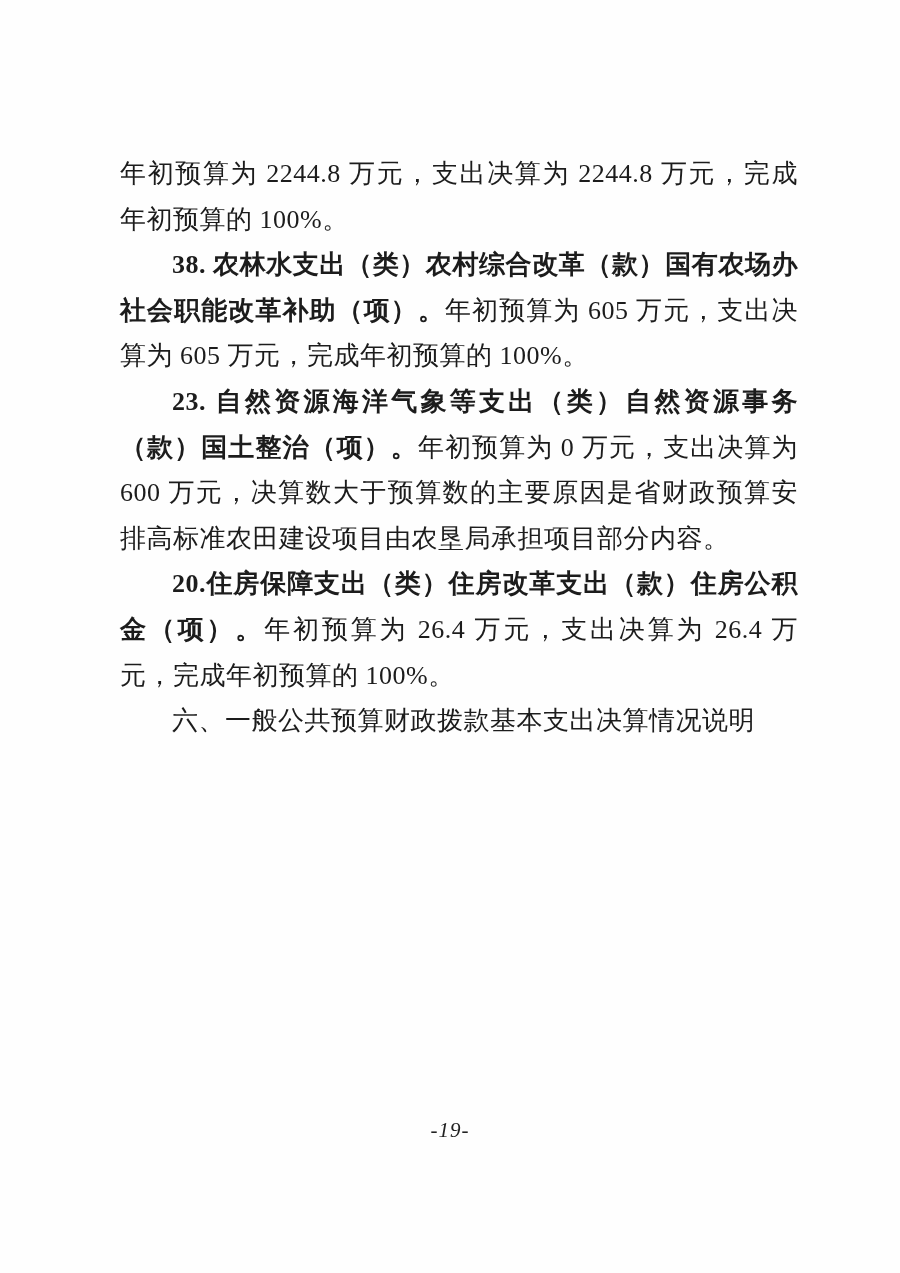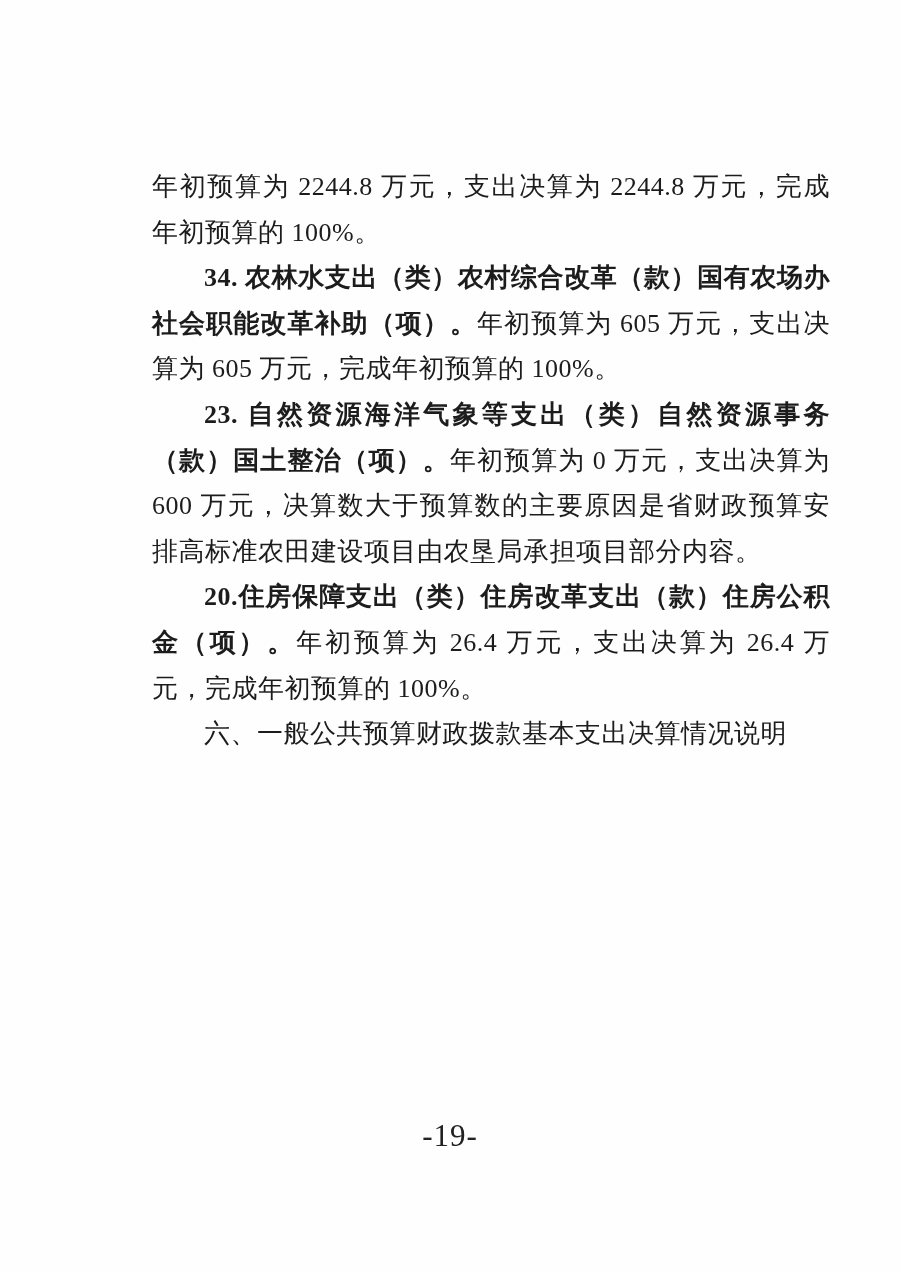--- a/index.html
+++ b/index.html
@@ -12,62 +12,62 @@
     width: 900px;
     height: 1273px;
     background: #fefefe;
     overflow: hidden;
     font-family: "Liberation Serif", "DejaVu Serif", serif;
     color: #1c1c1c;
   }
   .doc-body {
     position: absolute;
     left: 120px;
-    top: 164px;
+    top: 151px;
     width: 678px;
     font-size: 26px;
     line-height: 45.6px;
     text-align: justify;
     text-justify: inter-ideograph;
     letter-spacing: 0.5px;
-    margin-left: 32px;
   }
   p.para {
     margin: 0;
     padding: 0;
   }
   p.indent {
     text-indent: 2em;
   }
   .seg-bold {
     font-weight: bold;
   }
   .seg-regular {
     font-weight: normal;
   }
   .page-footer {
     position: absolute;
     top: 1118px;
     left: 0;
     width: 100%;
     text-align: center;
-    font-size: 31px;
+    font-size: 21px;
     letter-spacing: 1px;
     color: #222;
+    font-style: italic;
   }
 </style>
 </head>
 <body>
 
 <div class="page">
   <div class="doc-body">
 
     <p class="para"><span class="seg-regular">年初预算为 2244.8 万元，支出决算为 2244.8 万元，完成年初预算的 100%。</span></p>
 
-    <p class="para indent"><span class="seg-bold">34. 农林水支出（类）农村综合改革（款）国有农场办社会职能改革补助（项）。</span><span class="seg-regular">年初预算为 605 万元，支出决算为 605 万元，完成年初预算的 100%。</span></p>
+    <p class="para indent"><span class="seg-bold">38. 农林水支出（类）农村综合改革（款）国有农场办社会职能改革补助（项）。</span><span class="seg-regular">年初预算为 605 万元，支出决算为 605 万元，完成年初预算的 100%。</span></p>
 
     <p class="para indent"><span class="seg-bold">23. 自然资源海洋气象等支出（类）自然资源事务（款）国土整治（项）。</span><span class="seg-regular">年初预算为 0 万元，支出决算为 600 万元，决算数大于预算数的主要原因是省财政预算安排高标准农田建设项目由农垦局承担项目部分内容。</span></p>
 
     <p class="para indent"><span class="seg-bold">20.住房保障支出（类）住房改革支出（款）住房公积金（项）。</span><span class="seg-regular">年初预算为 26.4 万元，支出决算为 26.4 万元，完成年初预算的 100%。</span></p>
 
 
     <p class="para indent"><span class="seg-regular">六、一般公共预算财政拨款基本支出决算情况说明</span></p>
 
 
   </div>

